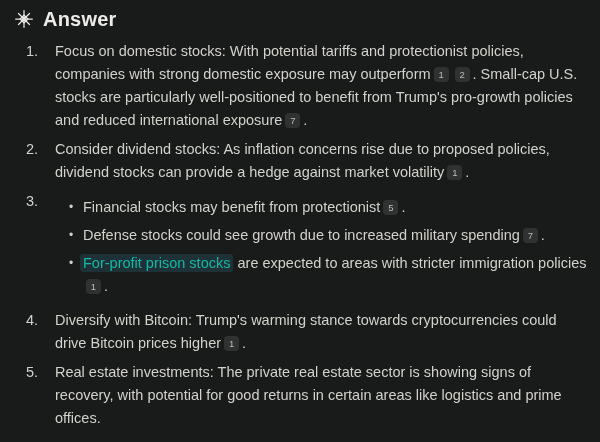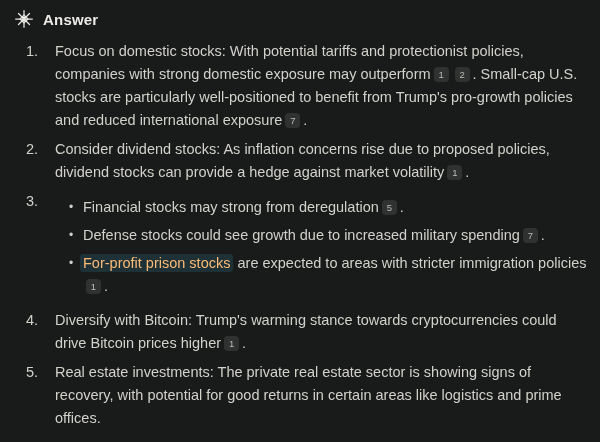--- a/index.html
+++ b/index.html
@@ -6,38 +6,38 @@
   body{
     width:600px;height:442px;overflow:hidden;
     background:#191a1a;
     color:#d2d2cc;
     font-family:"Liberation Sans",sans-serif;
     font-size:14.5px;line-height:23px;
   }
   .page{padding:8px 6px 0 14px;}
   .hdr{display:flex;align-items:center;gap:9px;margin:0 0 10px 0;height:22px;}
   .hdr .ic{display:flex;align-items:center;}
-  .hdr .ttl{font-weight:700;font-size:15px;color:#ecebe7;letter-spacing:.2px;}
+  .hdr .ttl{font-weight:700;font-size:20px;color:#ecebe7;letter-spacing:.2px;}
   .intro{margin:0 0 8px 0;}
   .oli{display:flex;margin:0 0 6px 0;}
   .num{flex:0 0 24px;text-align:right;margin-right:9px;color:#d2d2cc;}
   .itxt{flex:1;min-width:0;padding-right:2px;margin-left:8px;}
   .sub{margin-top:6px;}
   .srow{display:flex;margin:0 0 5px 0;padding-left:14px;}
   .dot{flex:0 0 14px;color:#cfcfca;font-size:12px;}
   .stxt{flex:1;min-width:0;}
   .cite{
     display:inline-block;min-width:11px;height:15px;line-height:15px;
     padding:0 2px;margin:0 3px;border-radius:4px;
     background:#2f3231;color:#bcbcb7;
     font-size:9.5px;text-align:center;vertical-align:1px;
     cursor:pointer;
   }
   .lnk{
-    color:#fdba74;background:#1d3137;border-radius:3px;
+    color:#14b8a6;background:#1d3137;border-radius:3px;
     padding:1px 3px;margin-left:-3px;cursor:pointer;
   }
 </style>
 </head>
 <body>
 
 <div class="page">
 
   <div class="hdr">
     <span class="ic">
@@ -59,21 +59,21 @@
     <span class="num">2.</span>
     <span class="itxt"><span>Consider dividend stocks: As inflation concerns rise due to proposed policies, dividend stocks can provide a hedge against market volatility</span><span class="cite">1</span><span>.</span></span>
   </div>
 
   <div class="oli">
     <span class="num">3.</span>
     <span class="itxt">
       <div class="sub">
         <div class="srow">
           <span class="dot">•</span>
-          <span class="stxt"><span>Financial stocks may strong from deregulation</span><span class="cite">5</span><span>.</span></span>
+          <span class="stxt"><span>Financial stocks may benefit from protectionist</span><span class="cite">5</span><span>.</span></span>
         </div>
         <div class="srow">
           <span class="dot">•</span>
           <span class="stxt"><span>Defense stocks could see growth due to increased military spending</span><span class="cite">7</span><span>.</span></span>
         </div>
         <div class="srow">
           <span class="dot">•</span>
           <span class="stxt"><span class="lnk">For-profit prison stocks</span><span> are expected to areas with stricter immigration policies</span><span class="cite">1</span><span>.</span></span>
         </div>
       </div>

